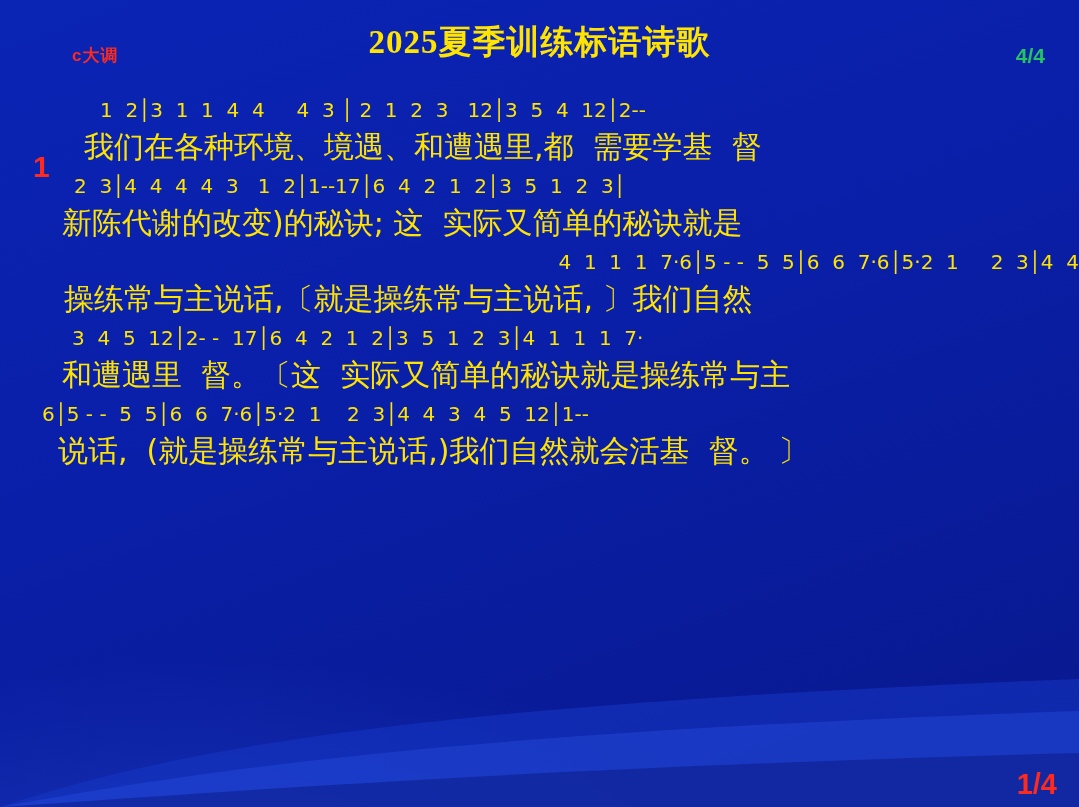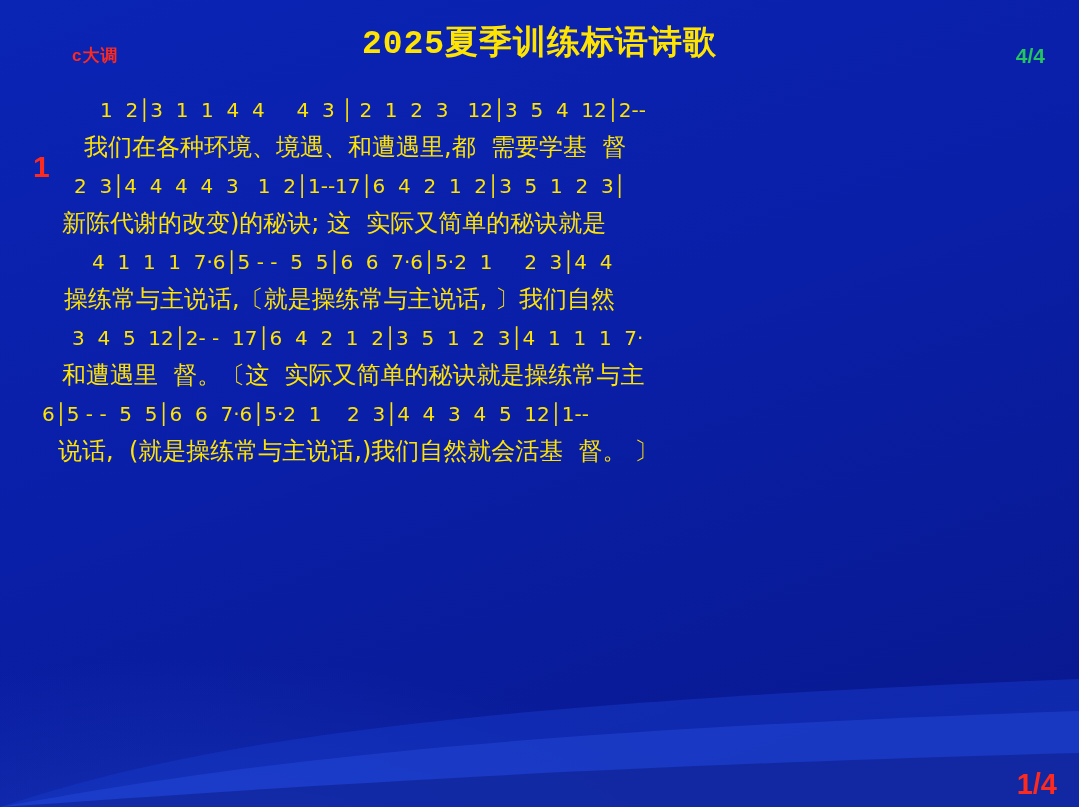--- a/index.html
+++ b/index.html
@@ -27,21 +27,21 @@
     position:absolute;right:34px;top:44px;
     color:#22c55e;font-size:21px;font-weight:bold;
   }
   .page-bottom-right{
     position:absolute;right:22px;bottom:6px;
     color:#ff2a1e;font-size:29px;font-weight:bold;
   }
   .title{
     position:absolute;left:0;top:20px;width:1079px;text-align:center;
     font-size:33px;font-weight:bold;color:#ffe400;
-    font-family:Liberation Mono, monospace;
+    font-family:Liberation Serif, serif;
     letter-spacing:1px;
   }
   .verse-num{
     position:absolute;left:33px;top:150px;
     color:#ff2a1e;font-size:30px;font-weight:bold;
   }
 
   .sheet{
     position:absolute;left:0;top:95px;width:1079px;
   }
@@ -53,33 +53,33 @@
     color:#ffe400;
     font-size:20px;
     font-family:"DejaVu Sans","Liberation Sans",sans-serif;
     white-space:pre;
     letter-spacing:0px;
     height:30px;
     line-height:30px;
   }
   .lyricrow{
     color:#ffe400;
-    font-size:24px;
+    font-size:30px;
     font-family:"DejaVu Sans","Liberation Sans",sans-serif;
     white-space:pre;
     height:44px;
     line-height:44px;
   }
   .r1 .numrow{padding-left:100px;}
   .r1 .lyricrow{padding-left:84px;}
   .r2 .numrow{padding-left:90px;}
   .r2 .lyricrow{padding-left:64px;}
   .r3 .numrow{padding-left:74px;}
   .r3 .lyricrow{padding-left:62px;}
-  .r4 .numrow{padding-left:92px;}
+  .r4 .numrow{padding-left:60px;text-align:right;}
   .r4 .lyricrow{padding-left:64px;}
   .r5 .numrow{padding-left:72px;}
   .r5 .lyricrow{padding-left:62px;}
   .r6 .numrow{padding-left:42px;}
   .r6 .lyricrow{padding-left:58px;}
 </style>
 </head>
 <body>
 
 <div class="deco-sweep">

